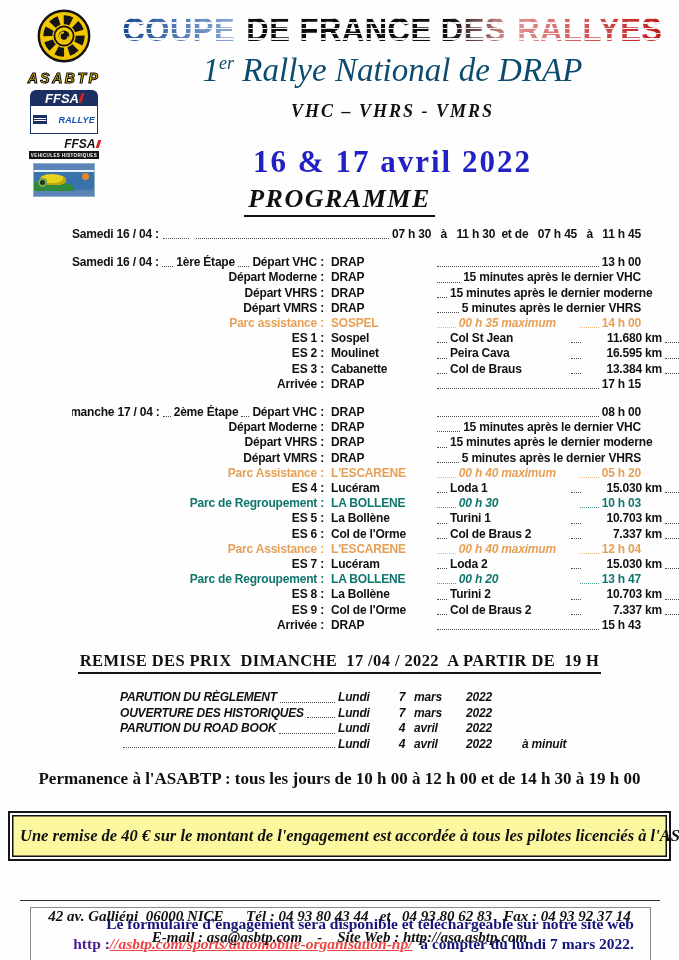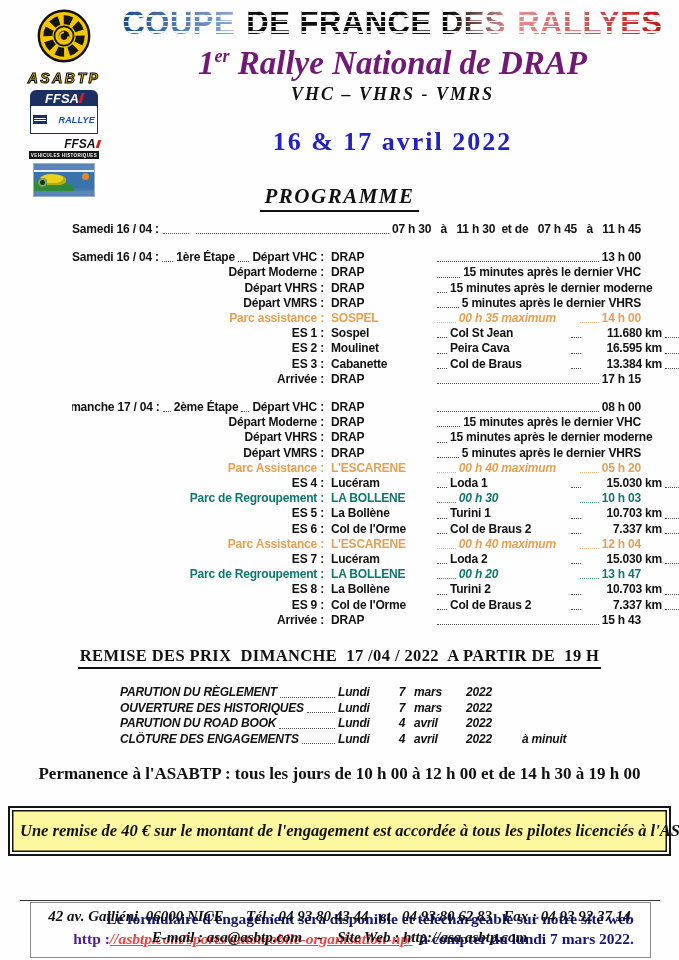--- a/index.html
+++ b/index.html
@@ -39,64 +39,64 @@
   .ligue .grass { position:absolute; left:0; bottom:5px; width:40px; height:9px;
     background:#2e8b3a; border-radius:0 60% 0 0; }
   .ligue .car { position:absolute; left:6px; top:10px; width:26px; height:11px;
     background:#e8d21c; border-radius:50% 60% 40% 50%; box-shadow:inset -3px -2px 0 #b9a90f; }
   .ligue .wheel { position:absolute; left:4px; top:14px; width:9px; height:9px;
     background:#17331d; border-radius:50%; box-shadow:inset 0 0 0 2px #7fae57; }
   .ligue .sun { position:absolute; right:5px; top:9px; width:7px; height:7px;
     background:#e8872a; border-radius:50%; }
   .ligue .bar-b { position:absolute; left:0; bottom:0; width:100%; height:5px; background:#5b84b8; }
 
-  .head-center { margin-left:116px; margin-right:10px; text-align:center; padding-top:5px; }
+  .head-center { margin-left:116px; margin-right:10px; text-align:center; padding-top:12px; }
   .main-title { font-weight:900; font-size:31px; letter-spacing:.5px; white-space:nowrap;
     font-family:"Liberation Sans", sans-serif; transform:scaleY(1.08); }
   .stencil { -webkit-background-clip:text; background-clip:text; color:transparent;
     padding:0 1px; }
   .st-blue { background-image:
     repeating-linear-gradient(0deg, rgba(255,255,255,0) 0 3.4px, rgba(255,255,255,.95) 3.4px 4.8px),
     linear-gradient(90deg,#17498f,#8da9d6); }
   .st-black { background-image:
     repeating-linear-gradient(0deg, rgba(255,255,255,0) 0 3.4px, rgba(255,255,255,.95) 3.4px 4.8px),
     linear-gradient(90deg,#0d0d0d 0 78%, #d98f8f 100%); }
   .st-red { background-image:
     repeating-linear-gradient(0deg, rgba(255,255,255,0) 0 3.4px, rgba(255,255,255,.95) 3.4px 4.8px),
     linear-gradient(90deg,#e09090,#c01818); }
-  .event-title { font-family:"Liberation Serif", serif; font-style:italic; font-weight:700;
-    font-size:33px; color:#701a75; margin-top:4px; white-space:nowrap; }
+  .event-title { font-family:"Liberation Serif", serif; font-style:italic; font-weight:400;
+    font-size:33px; color:#0c4a6e; margin-top:4px; white-space:nowrap; }
   .event-title sup { font-size:18px; }
   .cats { font-family:"Liberation Serif", serif; font-style:italic; font-weight:700;
-    font-size:18px; letter-spacing:2px; margin-top:2px; }
-  .date-line { font-family:"Liberation Serif", serif; font-weight:700; font-size:26px;
+    font-size:18px; letter-spacing:2px; margin-top:12px; }
+  .date-line { font-family:"Liberation Serif", serif; font-weight:700; font-size:31px;
     color:#2222c4; letter-spacing:2px; margin-top:22px; }
 
   
   .prog-head-wrap { text-align:center; margin-top:4px; }
   .prog-head { display:inline-block; font-family:"Liberation Serif", serif; font-style:italic;
-    font-weight:700; font-size:21px; letter-spacing:1.5px; border-bottom:2.5px solid #111;
+    font-weight:700; font-size:26px; letter-spacing:1.5px; border-bottom:2.5px solid #111;
     padding:0 4px 1px; }
 
   .prog-table { margin:10px 38px 0 72px; font-weight:700; font-size:12px; letter-spacing:-0.2px; }
   .prow, .vrow { display:flex; align-items:baseline; line-height:15.2px; white-space:nowrap; }
   .vrow { margin-bottom:13px; }
   .gap { margin-top:13px; }
   .zoneA { display:inline-flex; width:252px; flex:none; align-items:baseline;
     justify-content:flex-end; overflow:hidden; }
   .dots { border-bottom:1.7px dotted currentColor; opacity:.75; align-self:flex-end;
     margin:0 3px 3px 3px; }
   .d1 { flex:1 1 8px; min-width:8px; }
   .grow { flex:1 1 12px; min-width:10px; }
   .kmgap { flex:none; width:24px; }
   .loc { flex:none; width:110px; padding-left:7px; overflow:hidden; }
   .mid { flex:none; width:118px; }
   .km  { flex:none; width:78px; text-align:right; }
   .endt { flex:none; text-align:right; white-space:pre; }
-  .orange { color:#e5a055;justify-content:flex-end; }
+  .orange { color:#e5a055; }
   .blue   { color:#0f766e; }
   .orange .mid, .blue .mid { font-style:italic; }
   .vday { flex:none; }
   .vdots1 { flex:none; width:26px; border-bottom:1.7px dotted #555; align-self:flex-end; margin:0 4px 3px; }
   .vlabel { flex:none; white-space:pre; }
   .vtimes { flex:none; white-space:pre; }
 
   
   .remise-head-wrap { text-align:center; margin-top:18px; }
   .remise-head { display:inline-block; font-family:"Liberation Serif", serif; font-weight:700;
@@ -467,21 +467,20 @@
           <span class="dots "></span>
         </span>
         <span>Lundi</span>
         <span class="dnum">4</span>
         <span>avril</span>
         <span>2022</span>
         <span></span>
       </div>
       <div class="drow">
         <span class="dlabel">
-          <span>CLÔTURE DES ENGAGEMENTS</span>
           <span class="dots "></span>
         </span>
         <span>Lundi</span>
         <span class="dnum">4</span>
         <span>avril</span>
         <span>2022</span>
         <span>à minuit</span>
       </div>
     </div>
 

